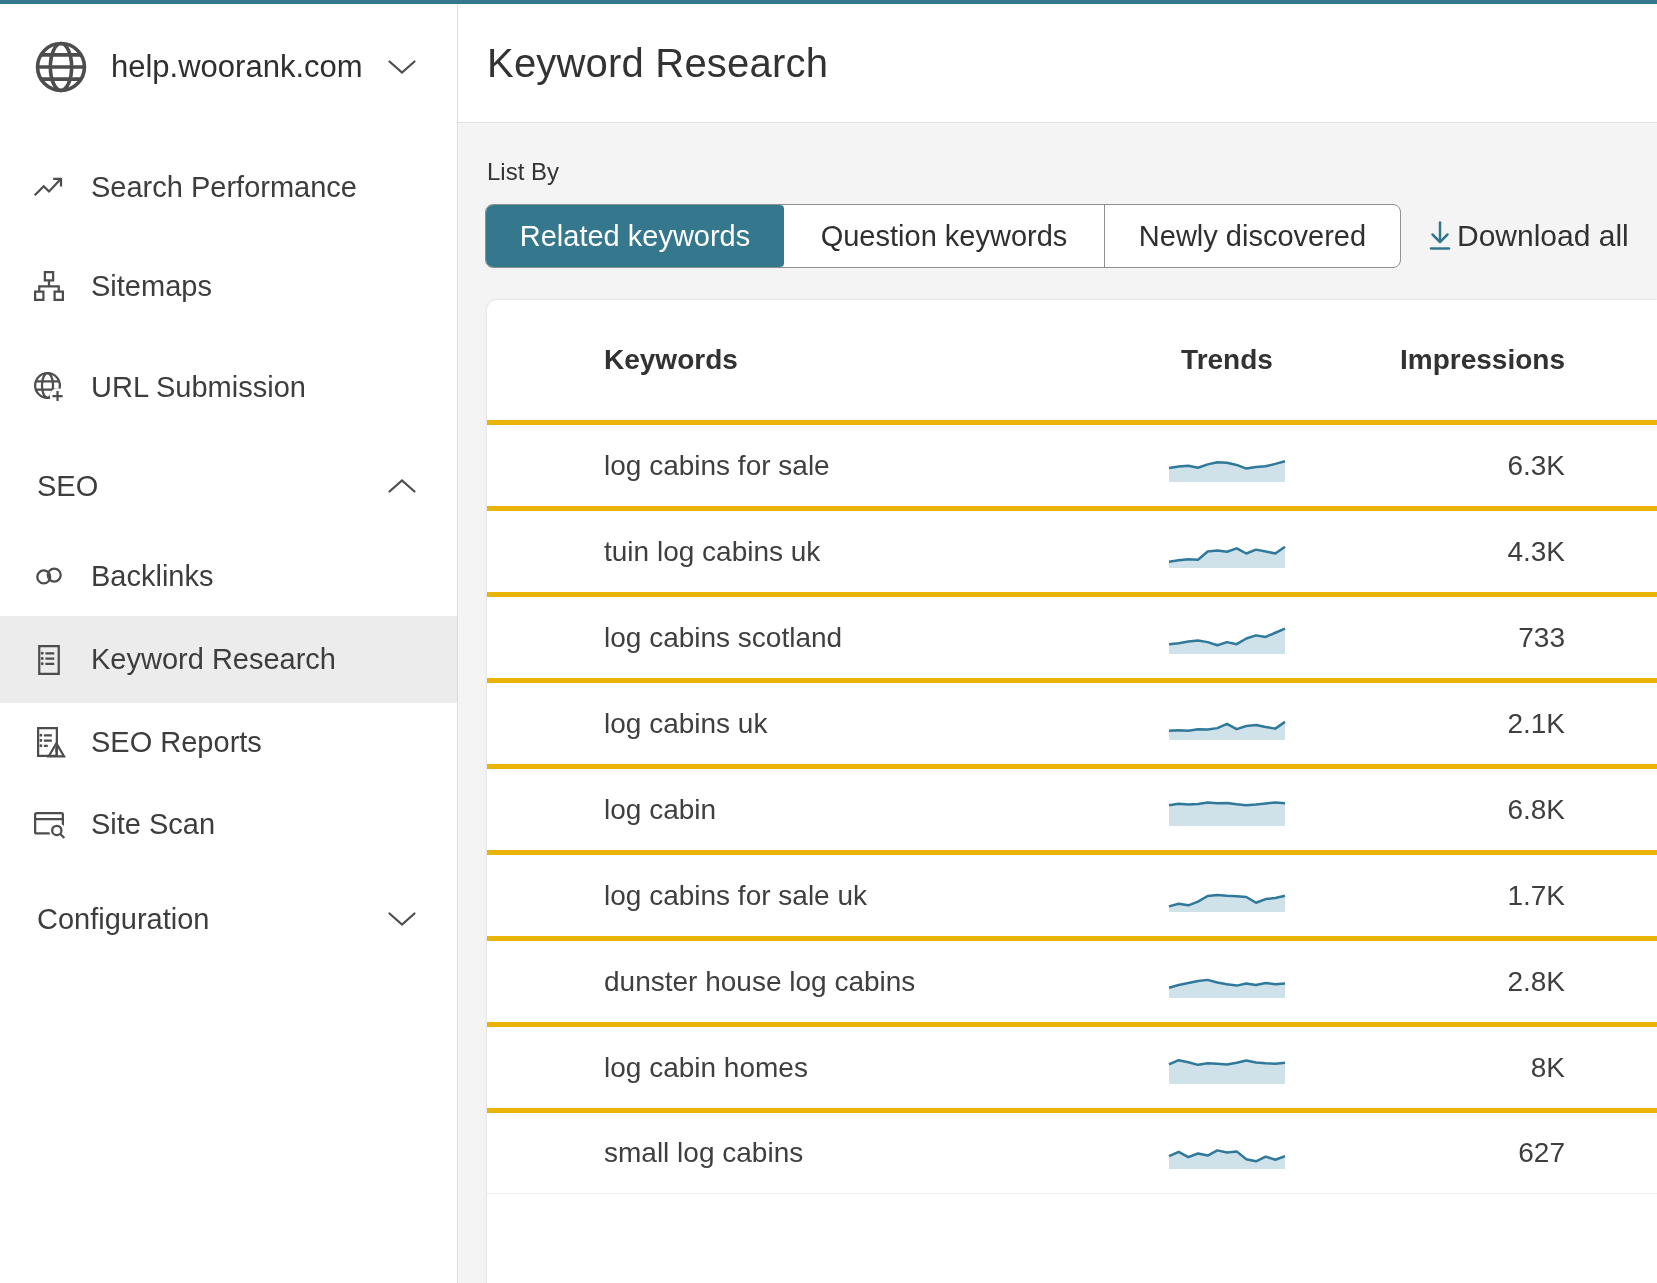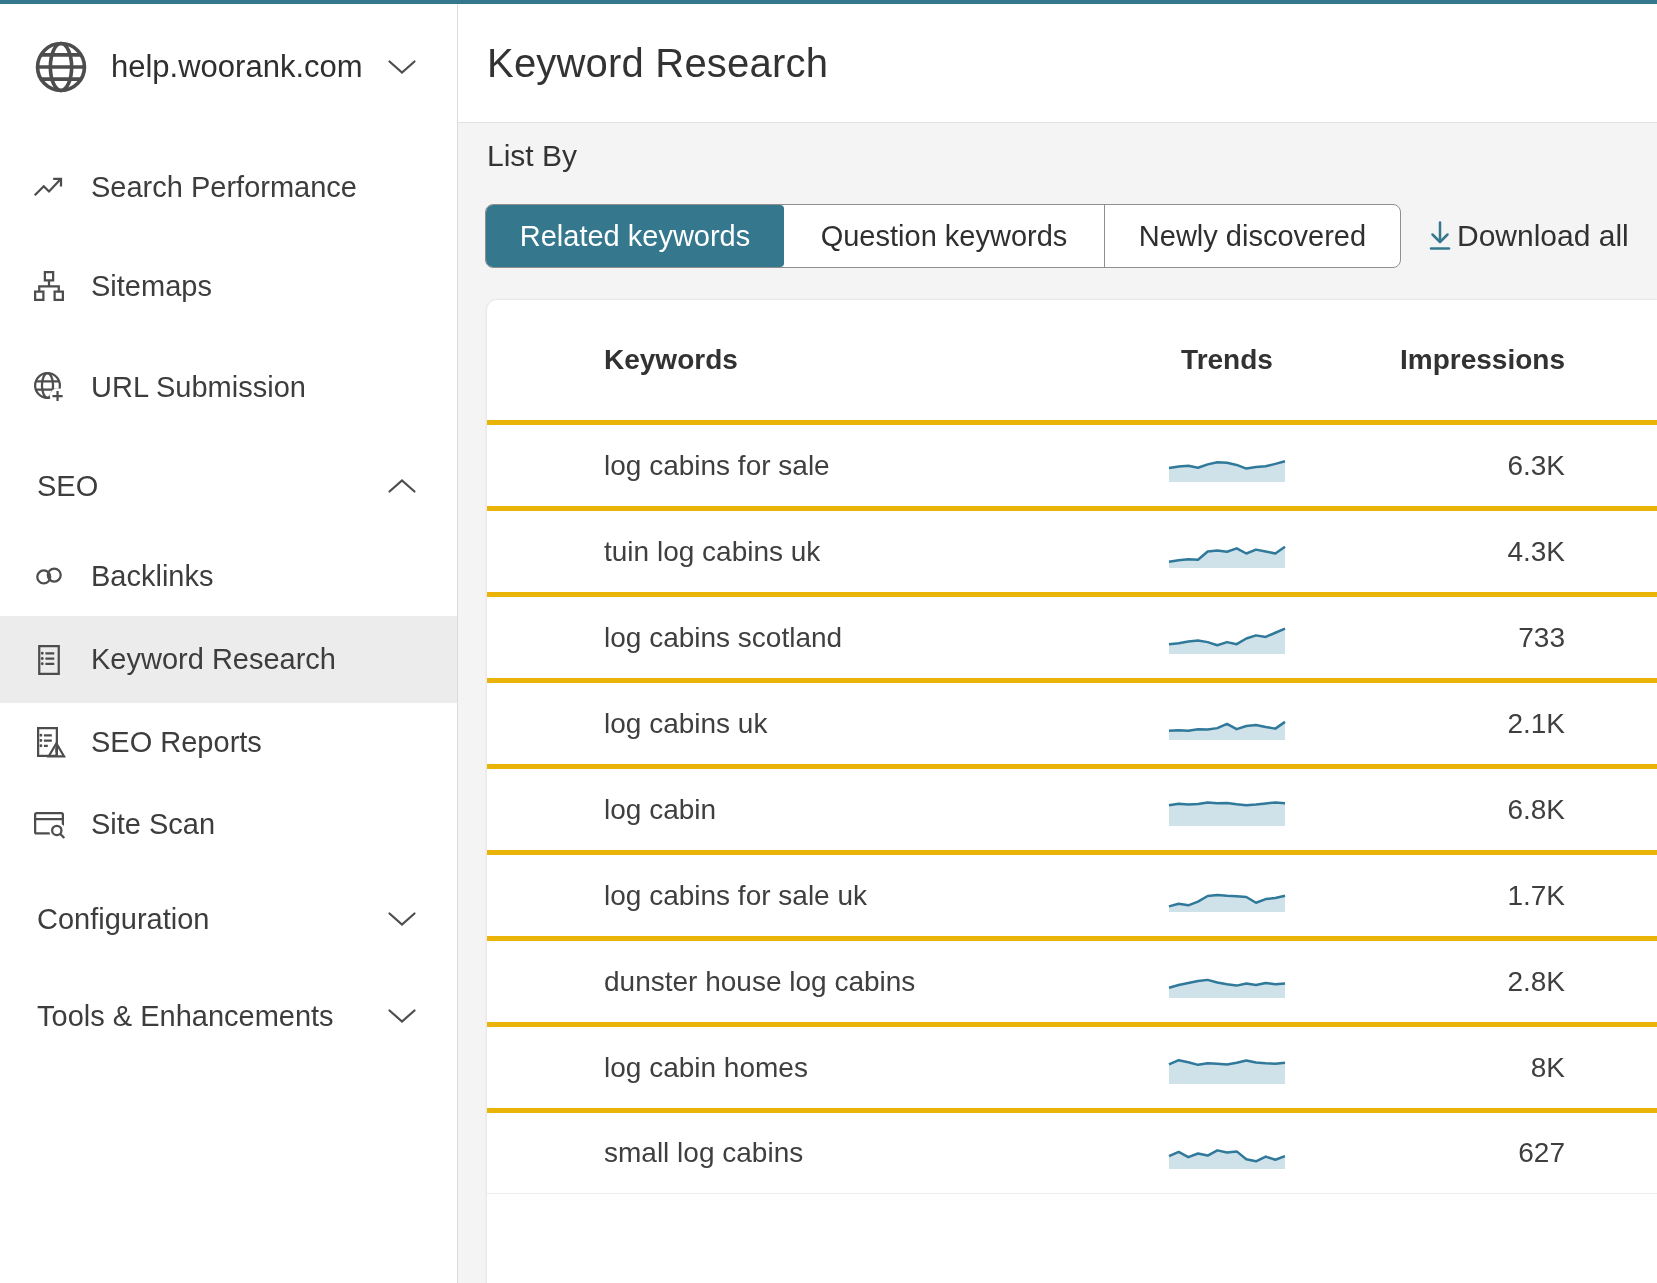--- a/index.html
+++ b/index.html
@@ -35,21 +35,21 @@
   .globe-big svg{width:100%;height:100%;display:block;}
   .site-domain{margin-left:21px;font-size:31px;color:#2f2f2f;white-space:nowrap;}
   .icon-stroke{stroke:#4d4d4d;fill:none;stroke-width:1.5;}
 
   
   .main-header{position:absolute;left:458px;right:0;top:4px;height:119px;background:#fff;border-bottom:1px solid #e2e2e2;}
   .page-title{position:absolute;left:29px;top:0;height:119px;display:flex;align-items:center;font-size:40px;color:#333;font-weight:500;letter-spacing:.2px;}
 
   
   .content{position:absolute;left:458px;right:0;top:123px;bottom:0;background:#f4f4f4;}
-  .list-by{position:absolute;left:29px;top:2px;height:62px;display:flex;align-items:center;font-size:30px;color:#333;}
+  .list-by{position:absolute;left:29px;top:18px;height:62px;display:flex;align-items:center;font-size:24px;color:#333;}
   .tab-group{position:absolute;left:27px;top:81px;height:64px;display:flex;background:#fff;border:1px solid #8f8f8f;border-radius:8px;overflow:hidden;}
   .tab{display:flex;align-items:center;justify-content:center;font-size:29px;color:#2f2f2f;cursor:pointer;}
   .tab-related{width:298px;}
   .tab-question{width:320px;}
   .tab-newly{width:296px;border-left:1px solid #8f8f8f;}
   .tab.active{background:var(--accent);color:#fff;border-radius:4px;}
   .download{position:absolute;left:967px;top:81px;height:64px;display:flex;align-items:center;gap:2px;cursor:pointer;}
   .dl-icon{width:30px;height:34px;color:var(--accent);}
   .dl-icon svg{width:100%;height:100%;display:block;}
   .dl-label{font-size:30px;color:#323130;white-space:nowrap;}
@@ -204,28 +204,20 @@
 
   <div class="side-item section" style="top:880px">
     <span class="side-label">Configuration</span>
     <span class="side-chevron">
       <svg viewBox="0 0 30 18">
           <path d="M2.5 3.5L15 14.5L27.5 3.5" fill="none" stroke="#4d4d4d" stroke-width="2.2" stroke-linecap="round"></path>
         </svg>
     </span>
   </div>
 
-  <div class="side-item section" style="top:977px">
-    <span class="side-label">Tools &amp; Enhancements</span>
-    <span class="side-chevron">
-      <svg viewBox="0 0 30 18">
-          <path d="M2.5 3.5L15 14.5L27.5 3.5" fill="none" stroke="#4d4d4d" stroke-width="2.2" stroke-linecap="round"></path>
-        </svg>
-    </span>
-  </div>
 </div>
 
 <div class="main-header">
   <div class="page-title">Keyword Research</div>
 </div>
 
 <div class="content">
 
   <div class="list-by">List By</div>
 

